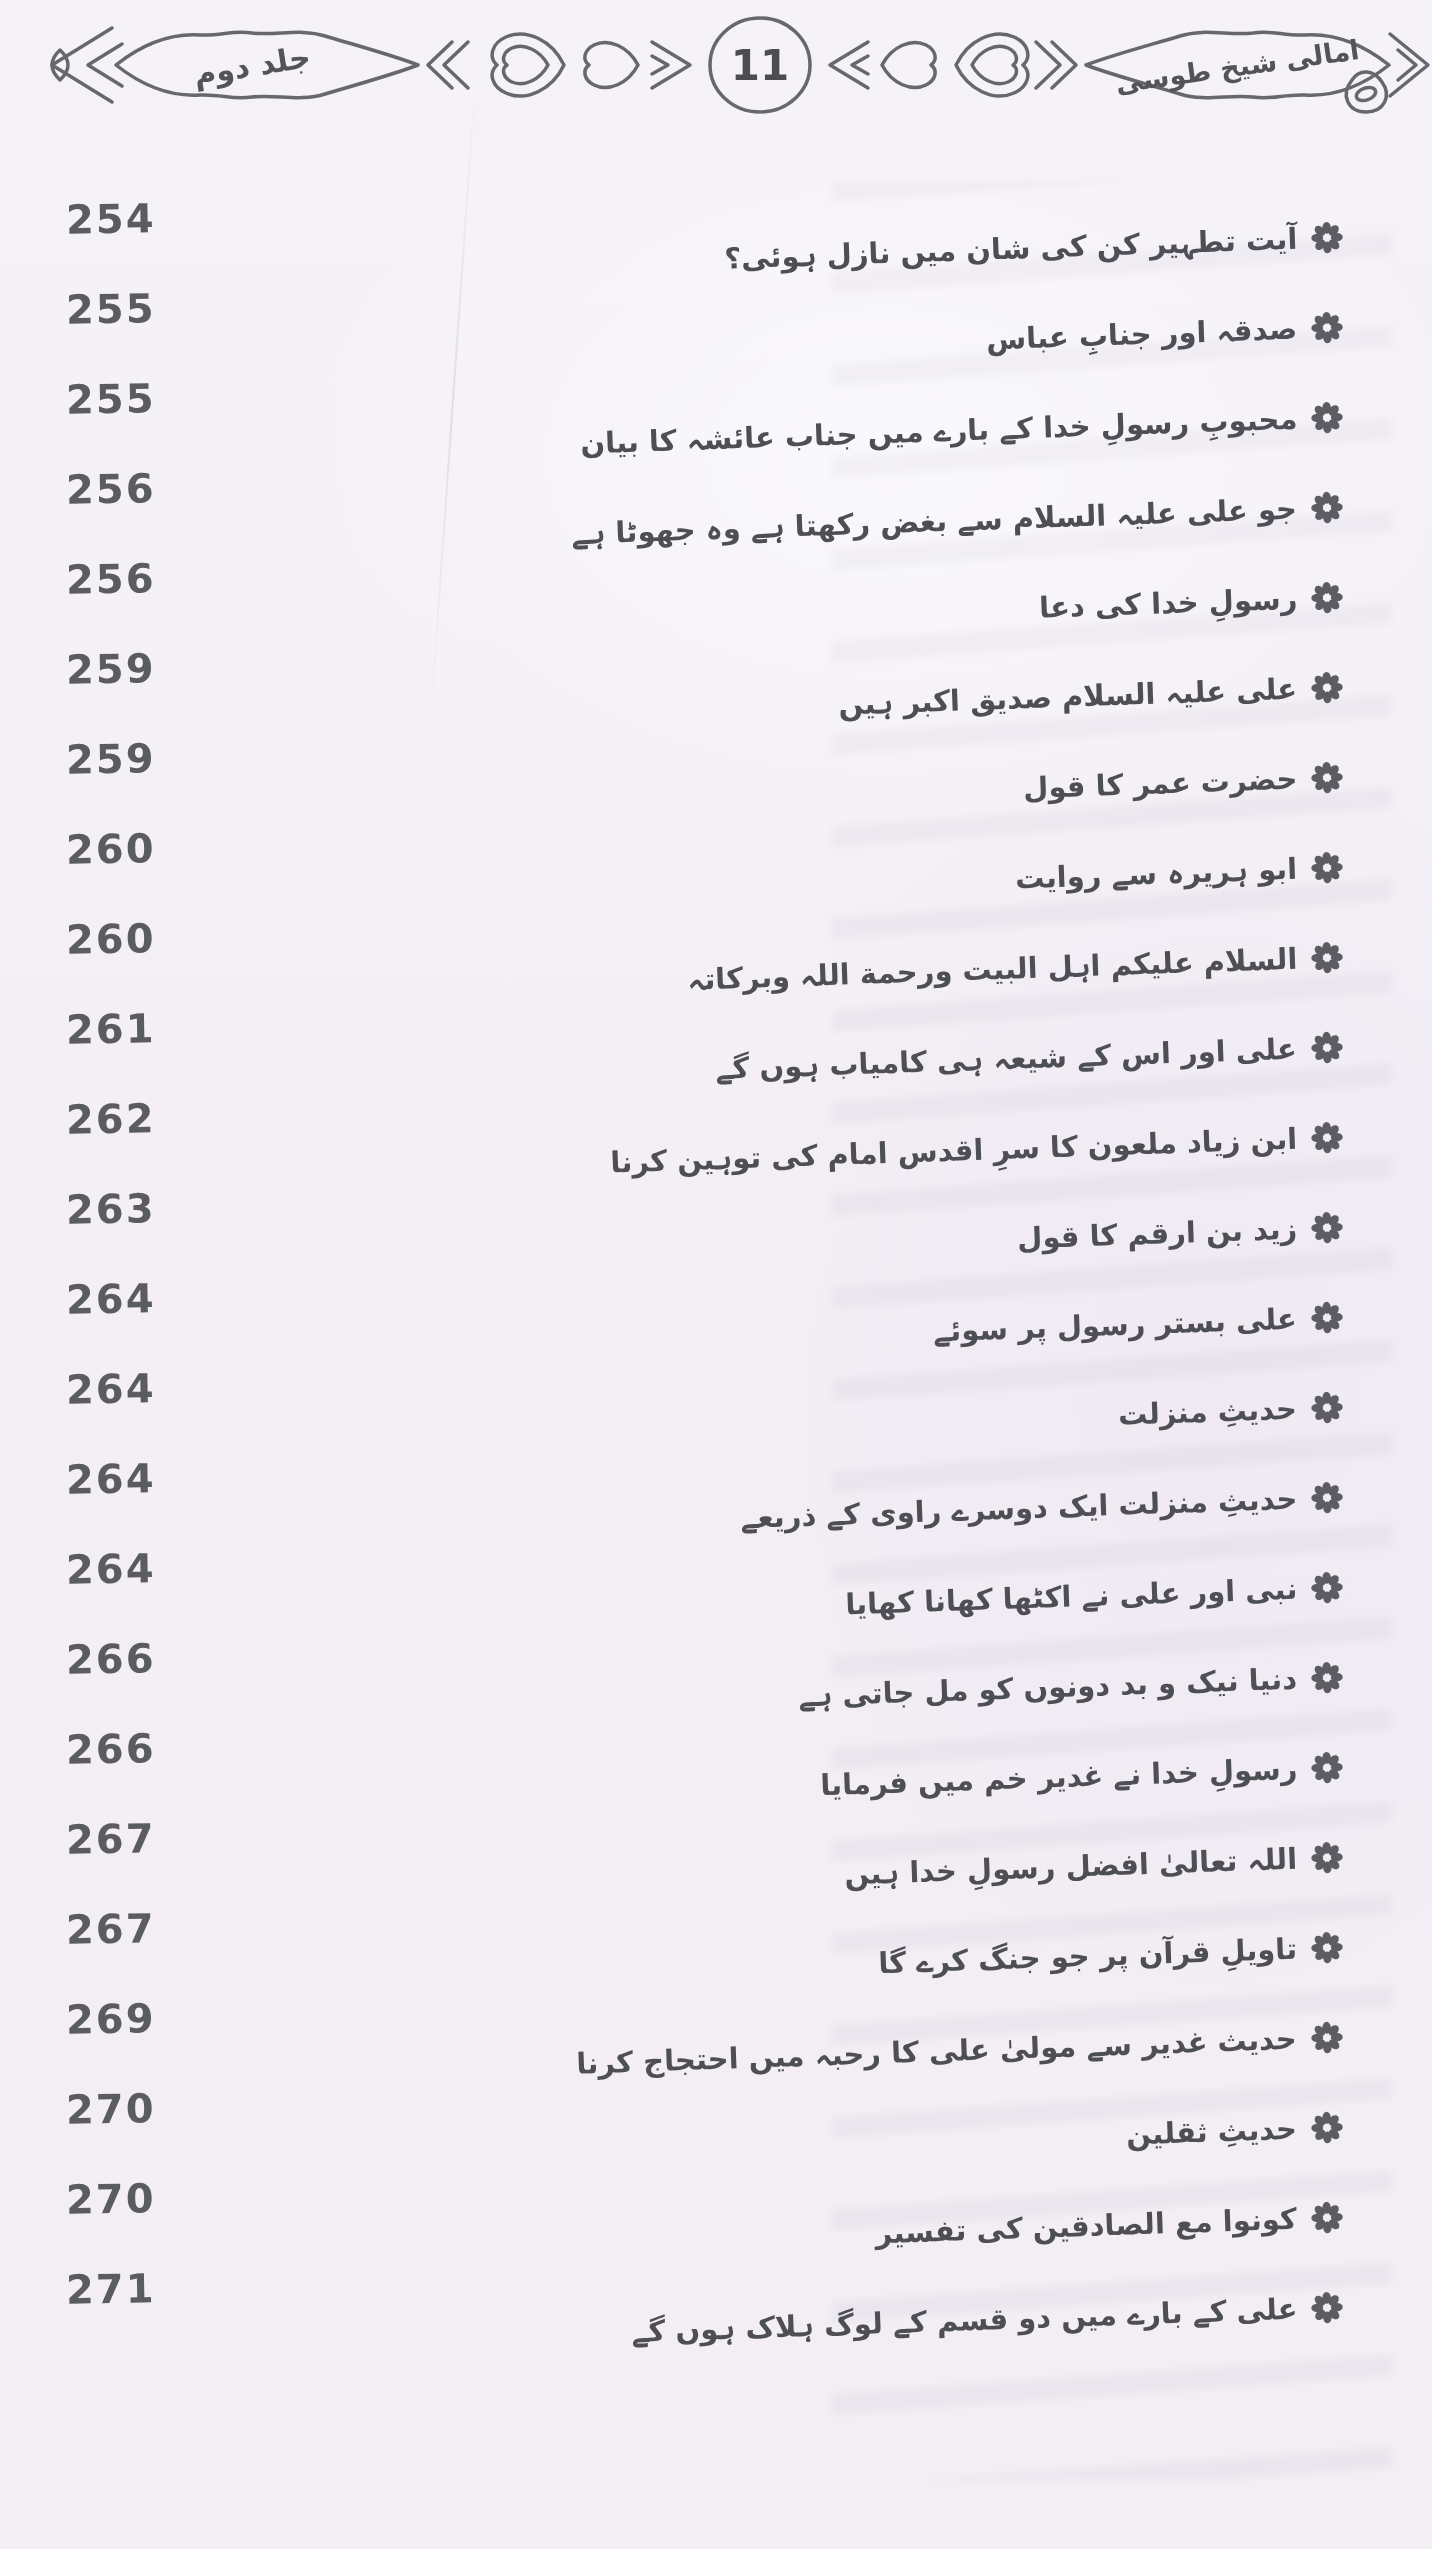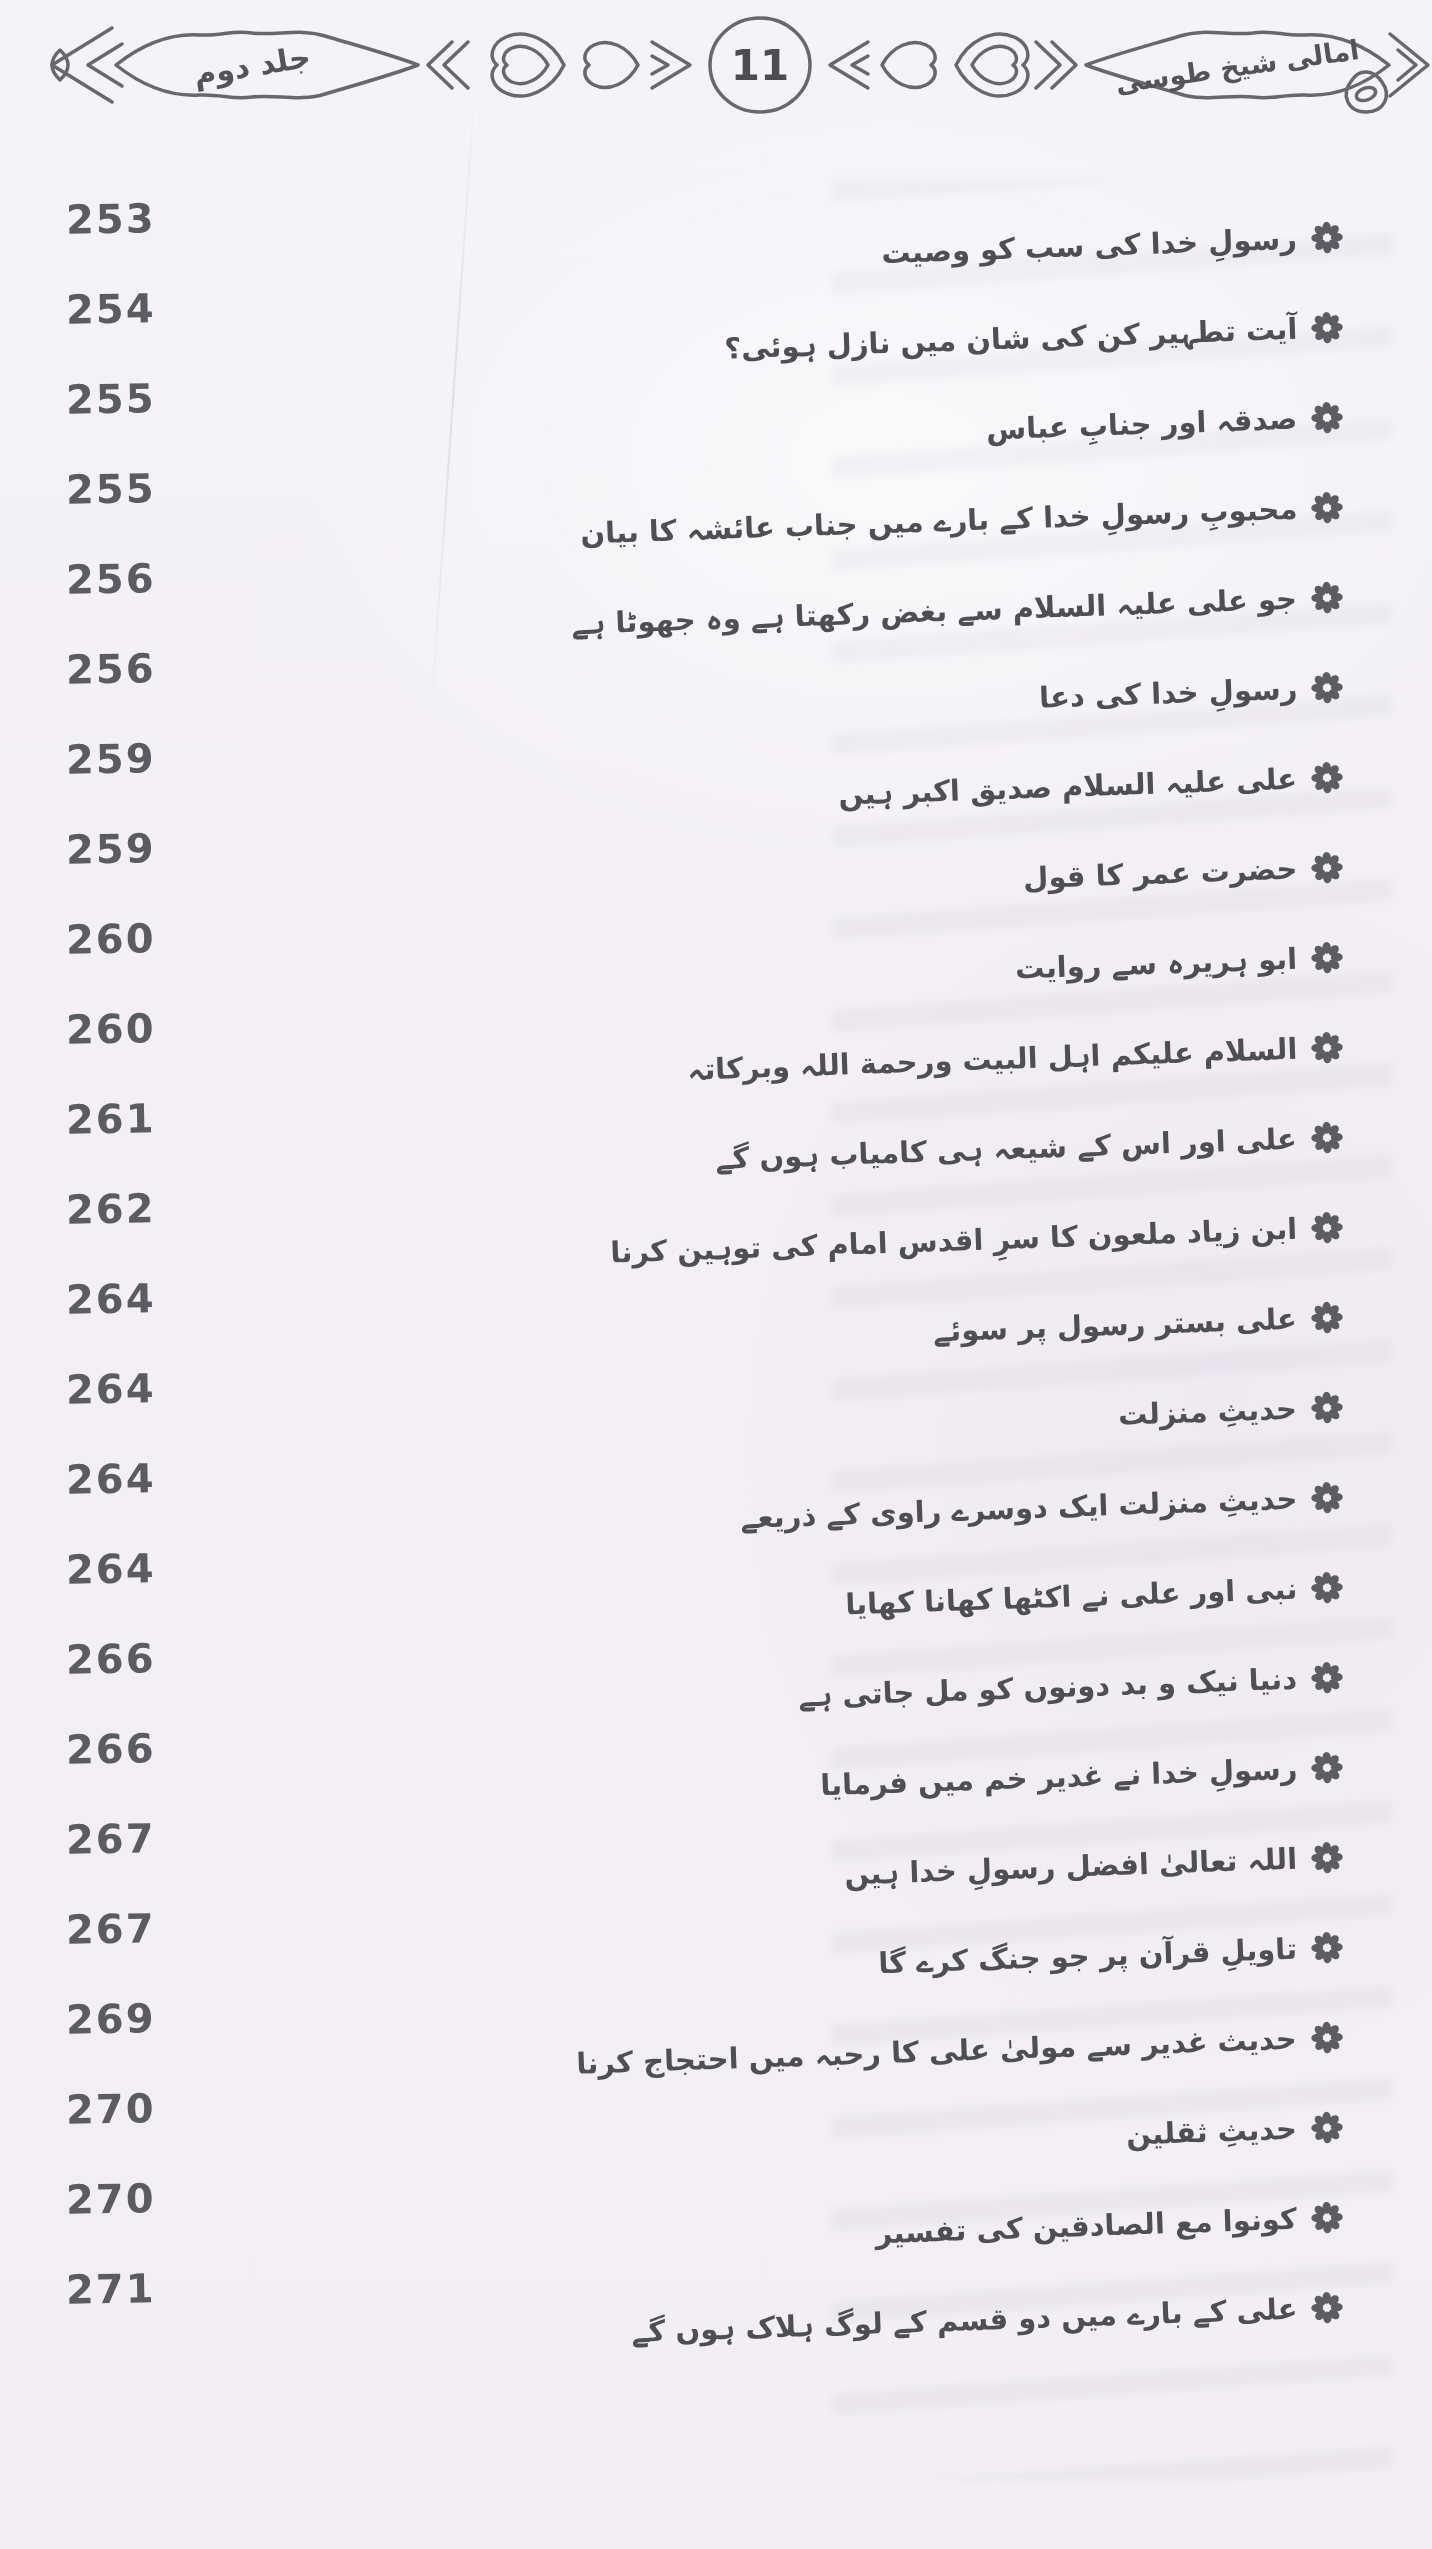--- a/index.html
+++ b/index.html
@@ -115,29 +115,20 @@
       <ellipse class="orn" cx="1366" cy="94" rx="10" ry="6" transform="rotate(-20 1366 94)"></ellipse>
     </g>
 
     <g class="orn">
       <path d="M1390 34 L1428 65 L1390 96"></path>
       <path d="M1398 50 L1416 65 L1398 80"></path>
     </g>
   </svg>
 
   <div class="toc">
-  <div class="toc-row">
-    <span class="num">253</span>
-    <span class="title-wrap">
-      <span class="title" dir="rtl">رسولِ خدا کی سب کو وصیت</span>
-      <svg class="flower" viewBox="-20 -20 40 40">
-        <use href="#flower-sym" width="40" height="40" x="-20" y="-20"></use>
-      </svg>
-    </span>
-  </div>
 
   <div class="toc-row">
     <span class="num">254</span>
     <span class="title-wrap">
       <span class="title" dir="rtl">آیت تطہیر کن کی شان میں نازل ہوئی؟</span>
       <svg class="flower" viewBox="-20 -20 40 40">
         <use href="#flower-sym" width="40" height="40" x="-20" y="-20"></use>
       </svg>
     </span>
   </div>
@@ -236,20 +227,29 @@
   <div class="toc-row">
     <span class="num">262</span>
     <span class="title-wrap">
       <span class="title" dir="rtl">ابن زیاد ملعون کا سرِ اقدس امام کی توہین کرنا</span>
       <svg class="flower" viewBox="-20 -20 40 40">
         <use href="#flower-sym" width="40" height="40" x="-20" y="-20"></use>
       </svg>
     </span>
   </div>
 
+  <div class="toc-row">
+    <span class="num">263</span>
+    <span class="title-wrap">
+      <span class="title" dir="rtl">زید بن ارقم کا قول</span>
+      <svg class="flower" viewBox="-20 -20 40 40">
+        <use href="#flower-sym" width="40" height="40" x="-20" y="-20"></use>
+      </svg>
+    </span>
+  </div>
 
   <div class="toc-row">
     <span class="num">264</span>
     <span class="title-wrap">
       <span class="title" dir="rtl">علی بستر رسول پر سوئے</span>
       <svg class="flower" viewBox="-20 -20 40 40">
         <use href="#flower-sym" width="40" height="40" x="-20" y="-20"></use>
       </svg>
     </span>
   </div>

